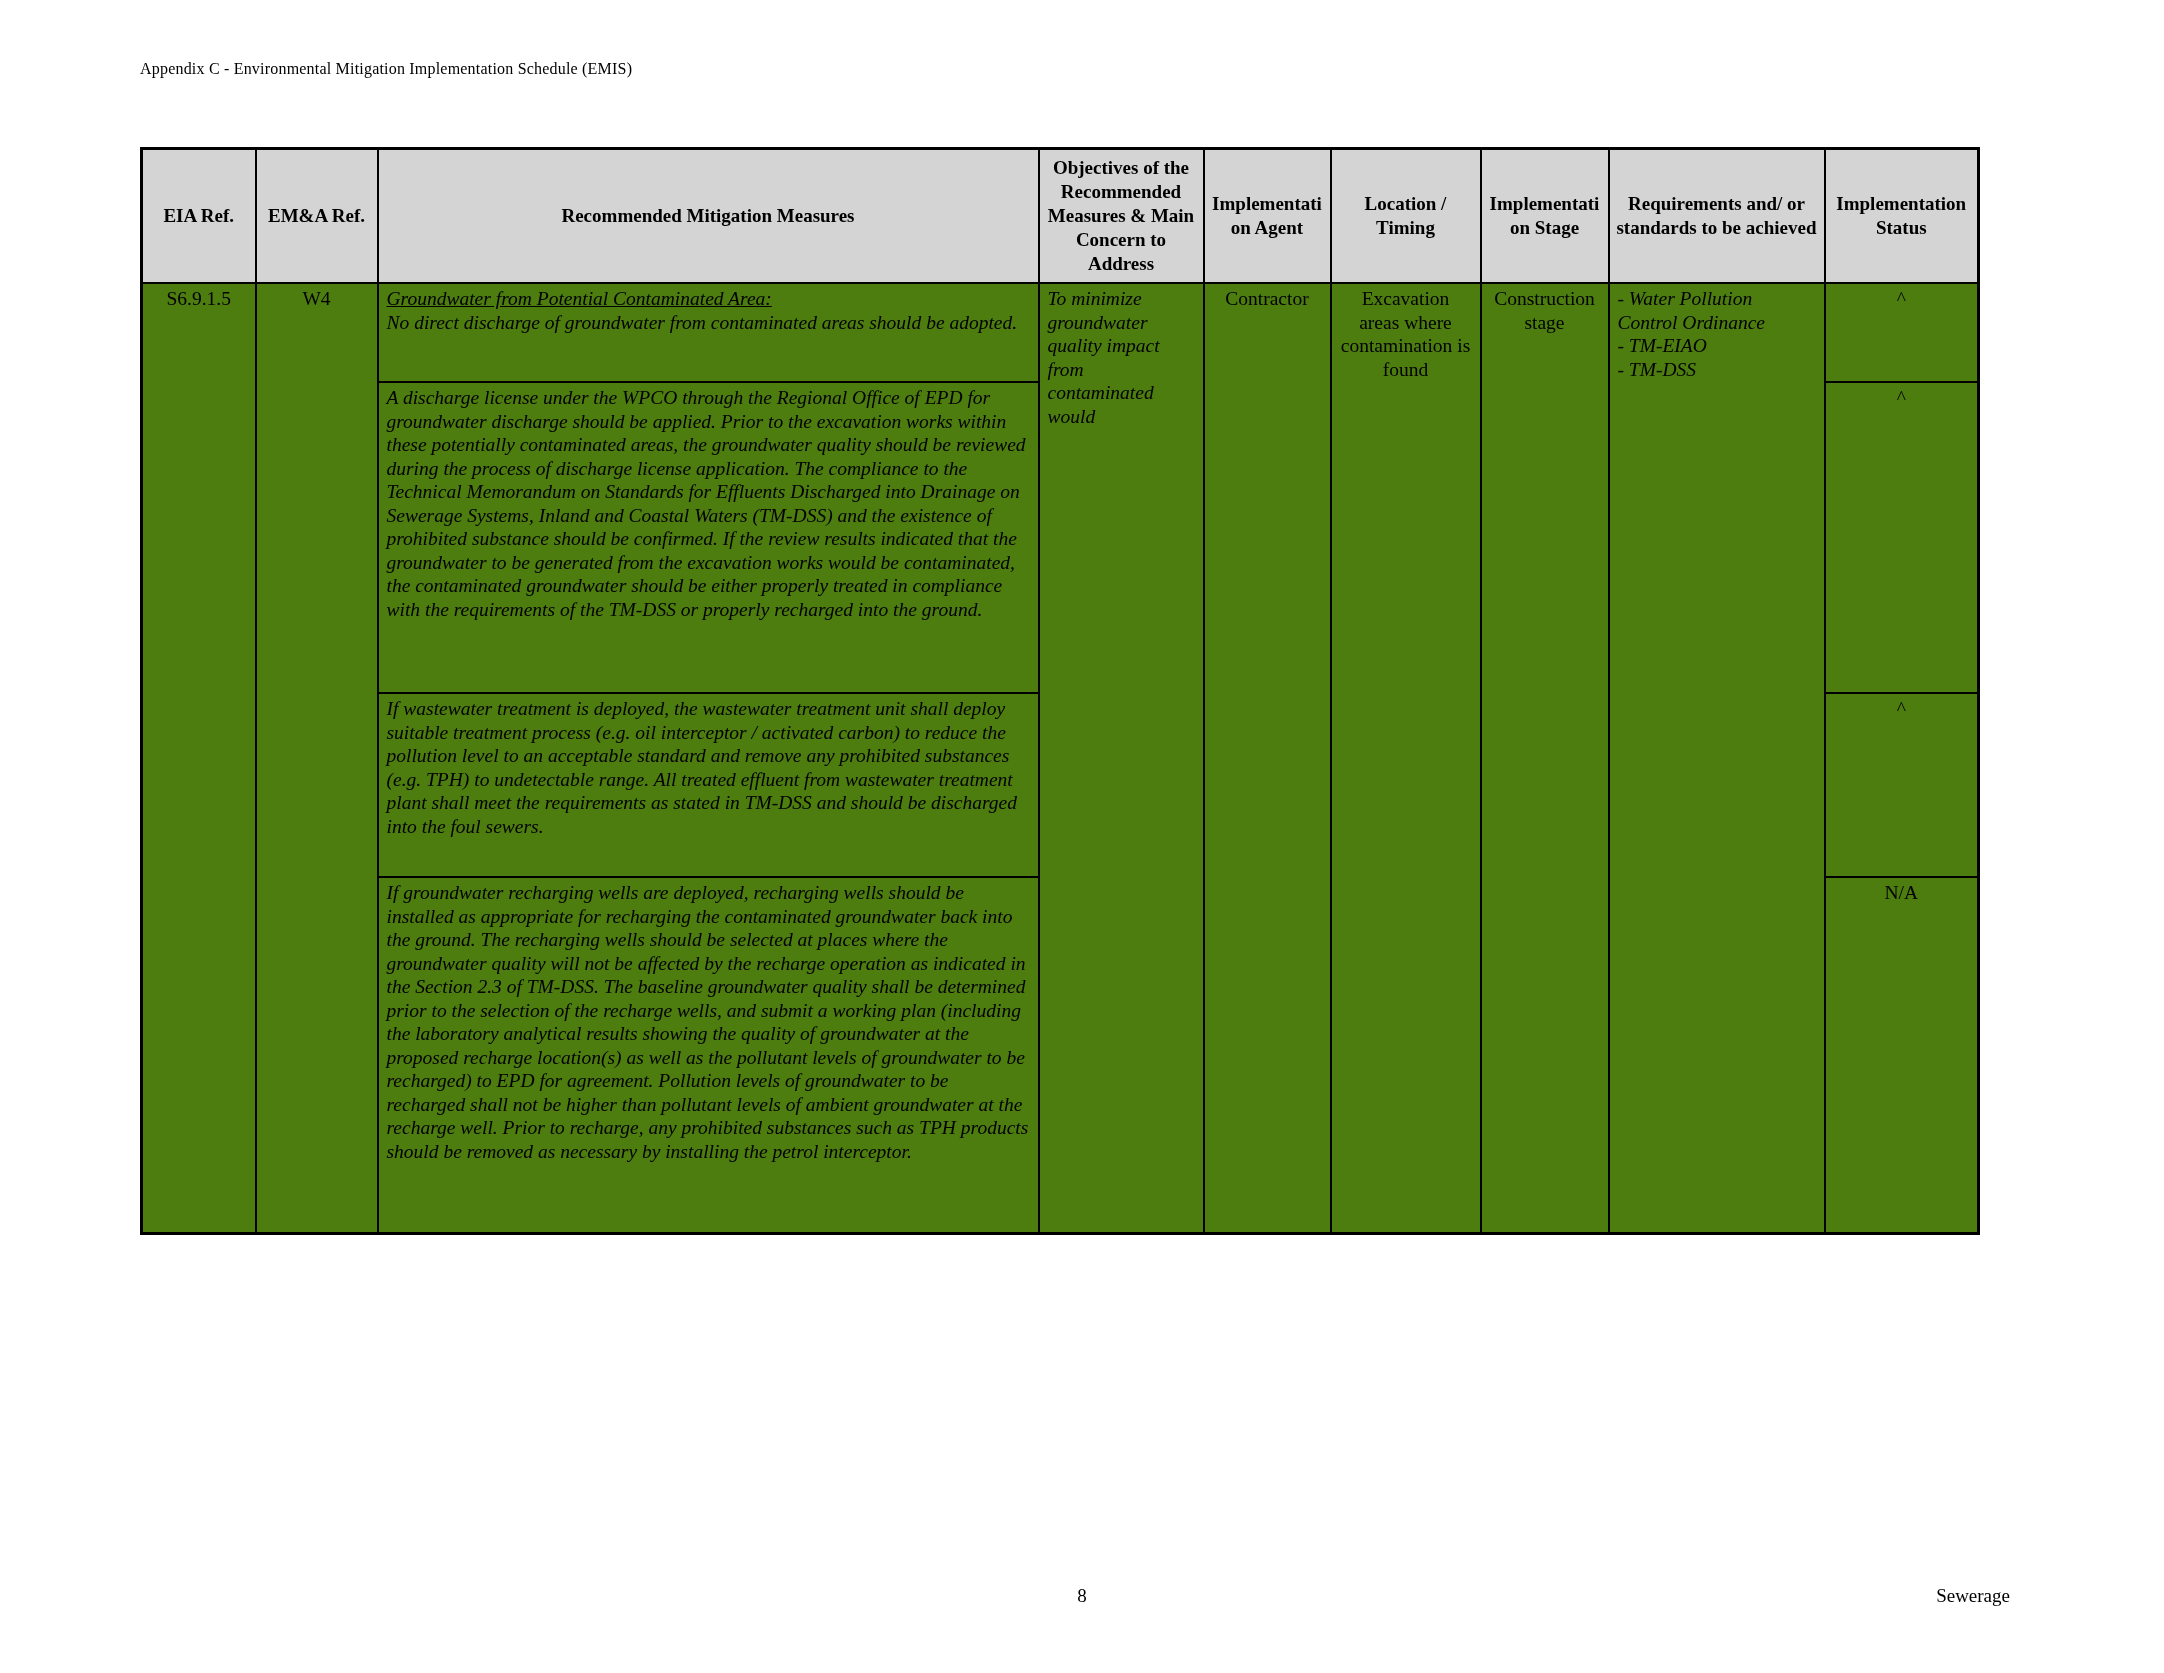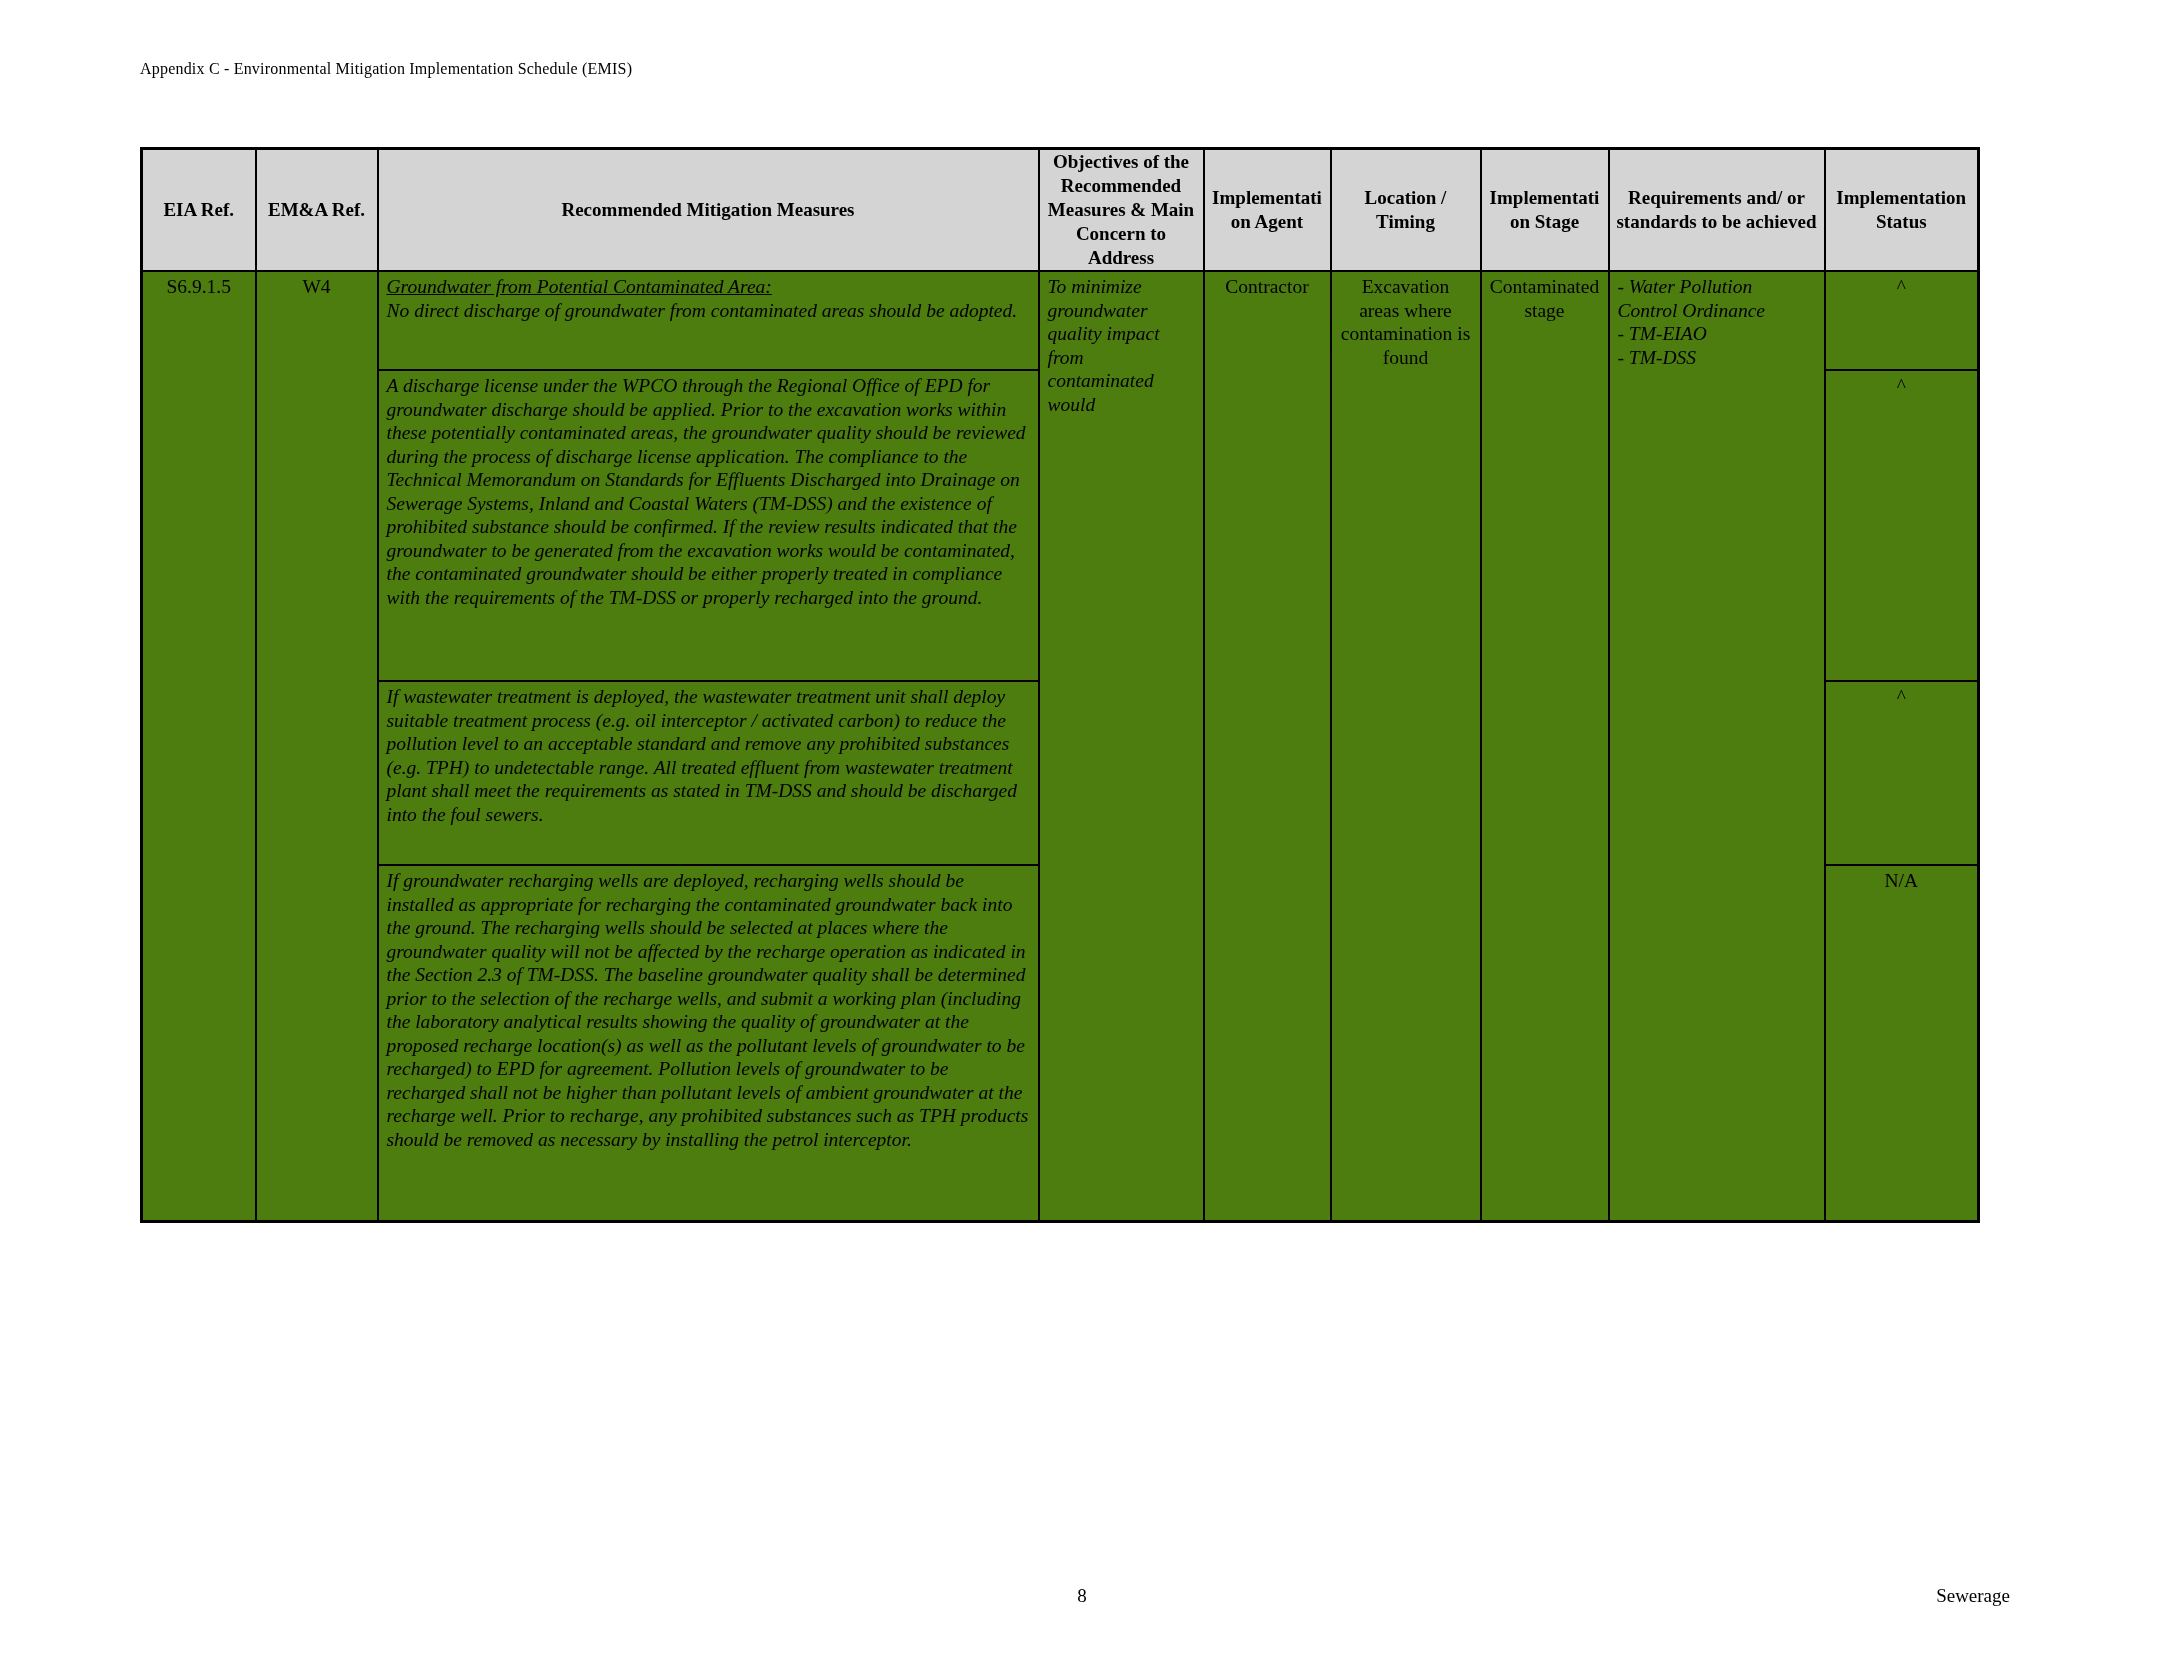--- a/index.html
+++ b/index.html
@@ -38,21 +38,21 @@
   table.emis {
     border: 3px solid #000000;
   }
   table.emis th {
     background: #d4d4d4;
     font-weight: bold;
     font-size: 19px;
     line-height: 24px;
     text-align: center;
     vertical-align: middle;
-    padding: 0 5px;
+    padding: 6px 5px;
     overflow-wrap: break-word;
     word-wrap: break-word;
   }
   table.emis td {
     font-size: 19.5px;
     line-height: 23.5px;
     vertical-align: top;
     padding: 3px 8px 0 8px;
     overflow-wrap: break-word;
     word-wrap: break-word;
@@ -127,21 +127,21 @@
       <tr class="r1">
         <td class="center" rowspan="4">S6.9.1.5</td>
         <td class="center" rowspan="4">W4</td>
         <td class="left">
           <div class="measure-heading">Groundwater from Potential Contaminated Area: </div>
           <div>No direct discharge of groundwater from contaminated areas should be adopted.</div>
         </td>
         <td class="left" rowspan="4">To minimize groundwater quality impact from contaminated would</td>
         <td class="center" rowspan="4">Contractor</td>
         <td class="center" rowspan="4">Excavation areas where contamination is found</td>
-        <td class="center" rowspan="4">Contaminated stage</td>
+        <td class="center" rowspan="4">Construction stage</td>
         <td class="left preline" rowspan="4">- Water Pollution Control Ordinance
 - TM-EIAO
 - TM-DSS</td>
         <td class="center">^</td>
       </tr>
       <tr class="r2">
         <td class="left subcell">
           <div>A discharge license under the WPCO through the Regional Office of EPD for groundwater discharge should be applied. Prior to the excavation works within these potentially contaminated areas, the groundwater quality should be reviewed during the process of discharge license application. The compliance to the Technical Memorandum on Standards for Effluents Discharged into Drainage on Sewerage Systems, Inland and Coastal Waters (TM-DSS) and the existence of prohibited substance should be confirmed. If the review results indicated that the groundwater to be generated from the excavation works would be contaminated, the contaminated groundwater should be either properly treated in compliance with the requirements of the TM-DSS or properly recharged into the ground.</div>
         </td>
         <td class="center subcell">^</td>

